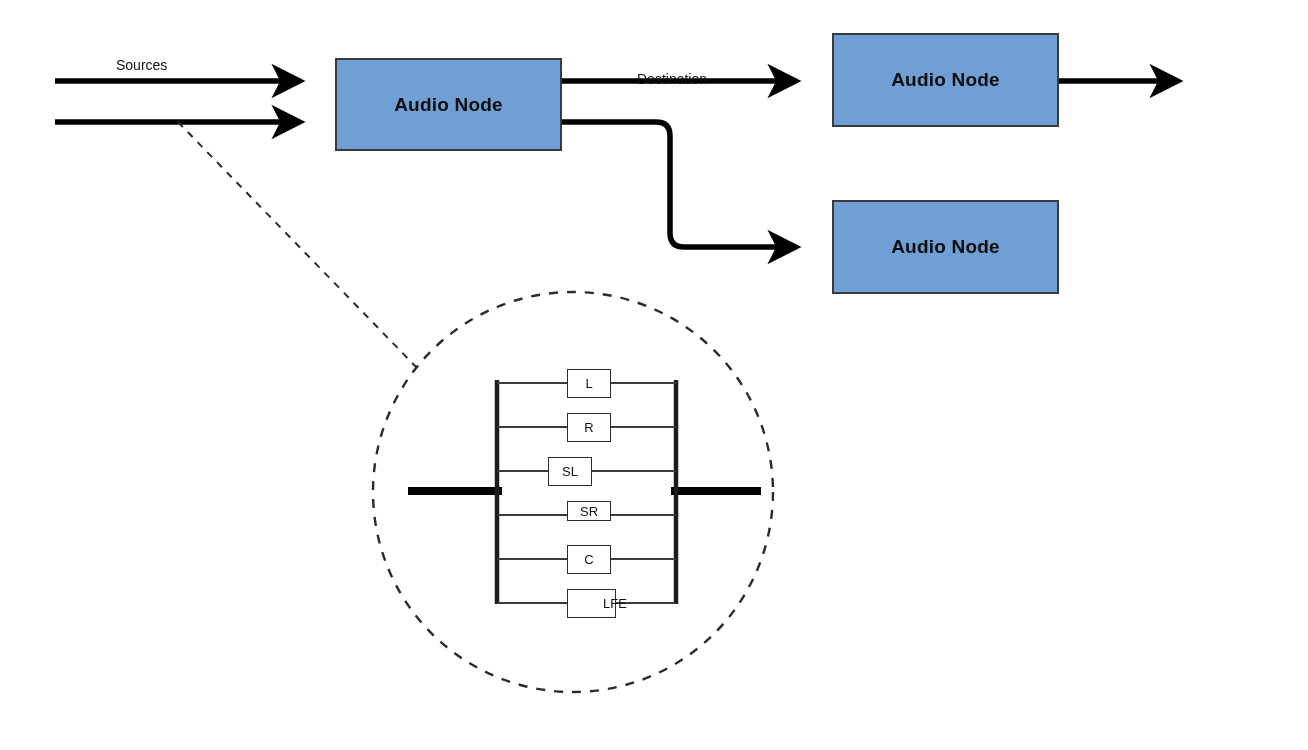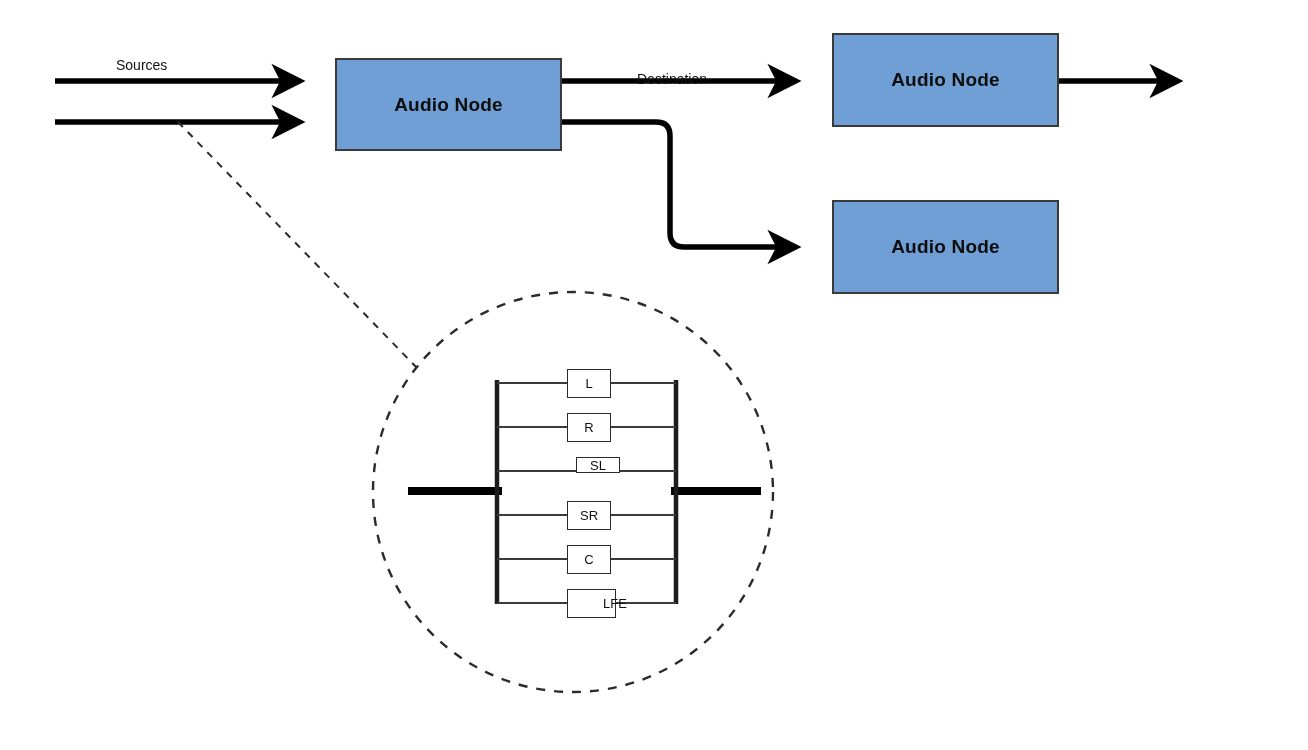--- a/index.html
+++ b/index.html
@@ -131,24 +131,24 @@
   <div class="edge-label" style="left:116px; top:57px;">Sources</div>
 
   <div class="edge-label" style="left:637px; top:55px;margin-top:16px;">Destination</div>
 
   <div class="chan-box" style="left:567px; top:369px; width:44px; height:29px;">
     <span class="chan-label">L</span>
   </div>
   <div class="chan-box" style="left:567px; top:413px; width:44px; height:29px;">
     <span class="chan-label">R</span>
   </div>
-  <div class="chan-box" style="left:576px; top:457px; width:44px; height:16px;">
+  <div class="chan-box" style="left:548px; top:457px; width:44px; height:29px;">
     <span class="chan-label">SL</span>
   </div>
-  <div class="chan-box" style="left:567px; top:501px; width:44px; height:29px;">
+  <div class="chan-box" style="left:567px; top:501px; width:44px; height:20px;">
     <span class="chan-label">SR</span>
   </div>
   <div class="chan-box" style="left:567px; top:545px; width:44px; height:29px;">
     <span class="chan-label">C</span>
   </div>
   <div class="chan-box" style="left:567px; top:589px; width:44px; height:29px;padding-left:47px;">
     <span class="chan-label">LFE</span>
   </div>
 
 

